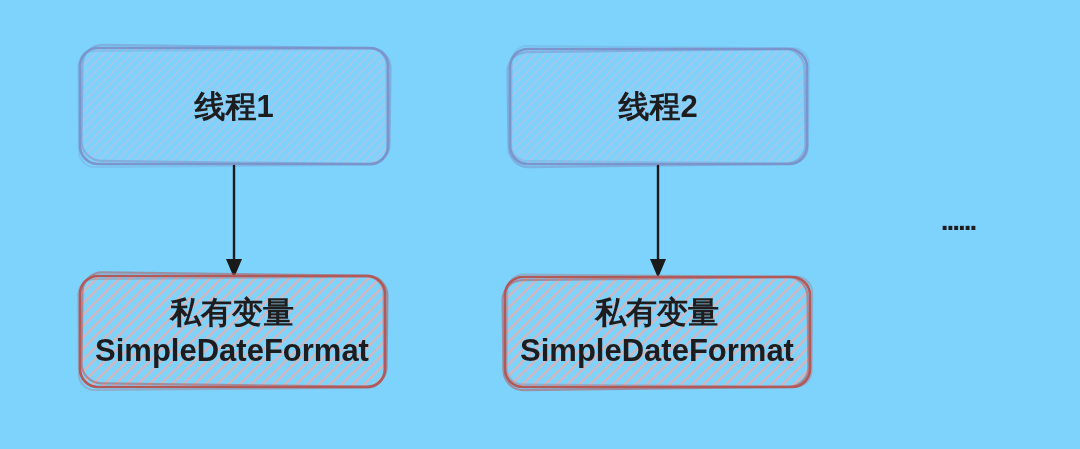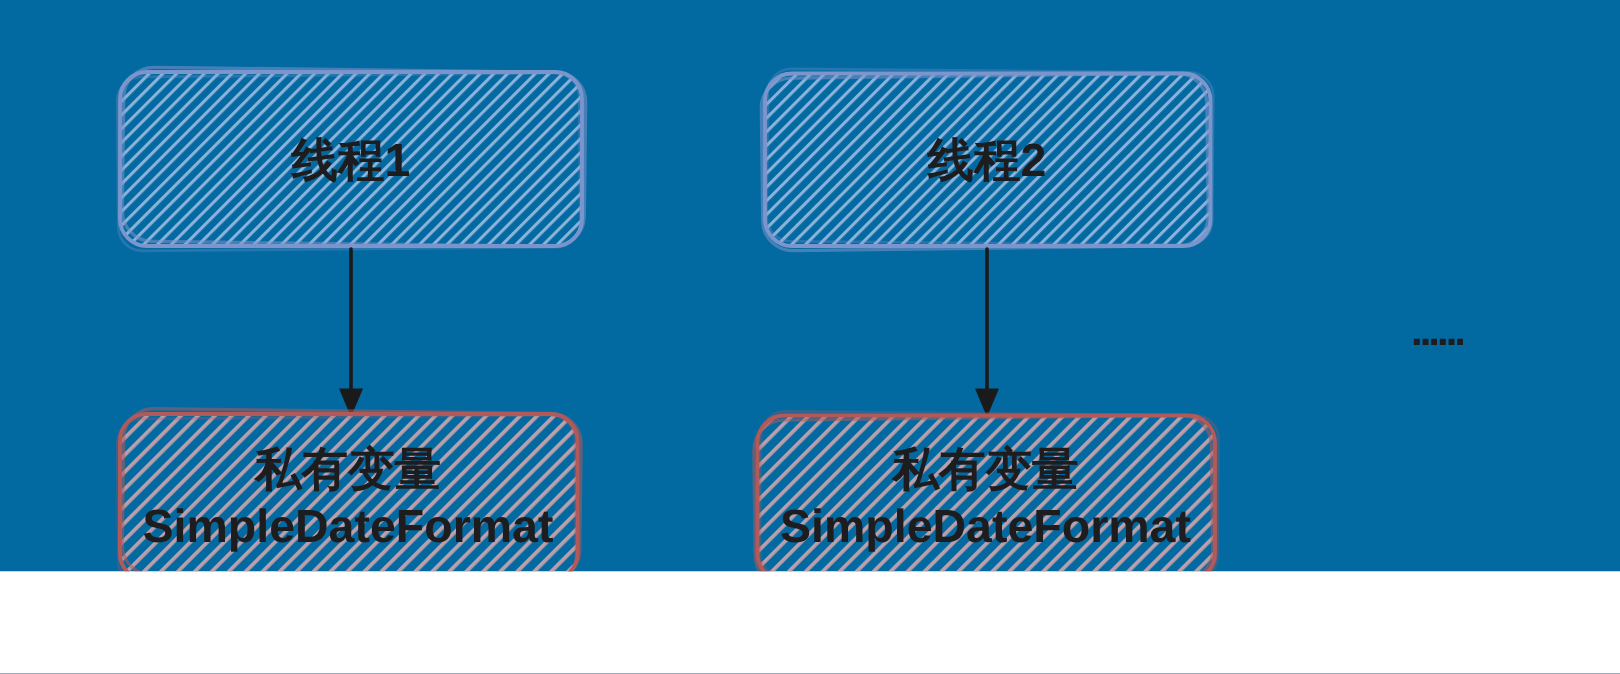--- a/index.html
+++ b/index.html
@@ -3,22 +3,22 @@
 <meta charset="utf-8">
 <style>
   html, body {
     margin: 0;
     padding: 0;
     background: #ffffff;
   }
   .canvas {
     position: relative;
     width: 1080px;
-    height: 381px;
-    background: #0369a1;
+    height: 449px;
+    background: #7dd3fc;
     overflow: hidden;
     font-family: "Liberation Sans", sans-serif;
   }
   svg text {
     font-family: "Liberation Sans", sans-serif;
     text-anchor: middle;
     fill: #1d1d1f;
   }
   .node-label {
     font-size: 31px;

